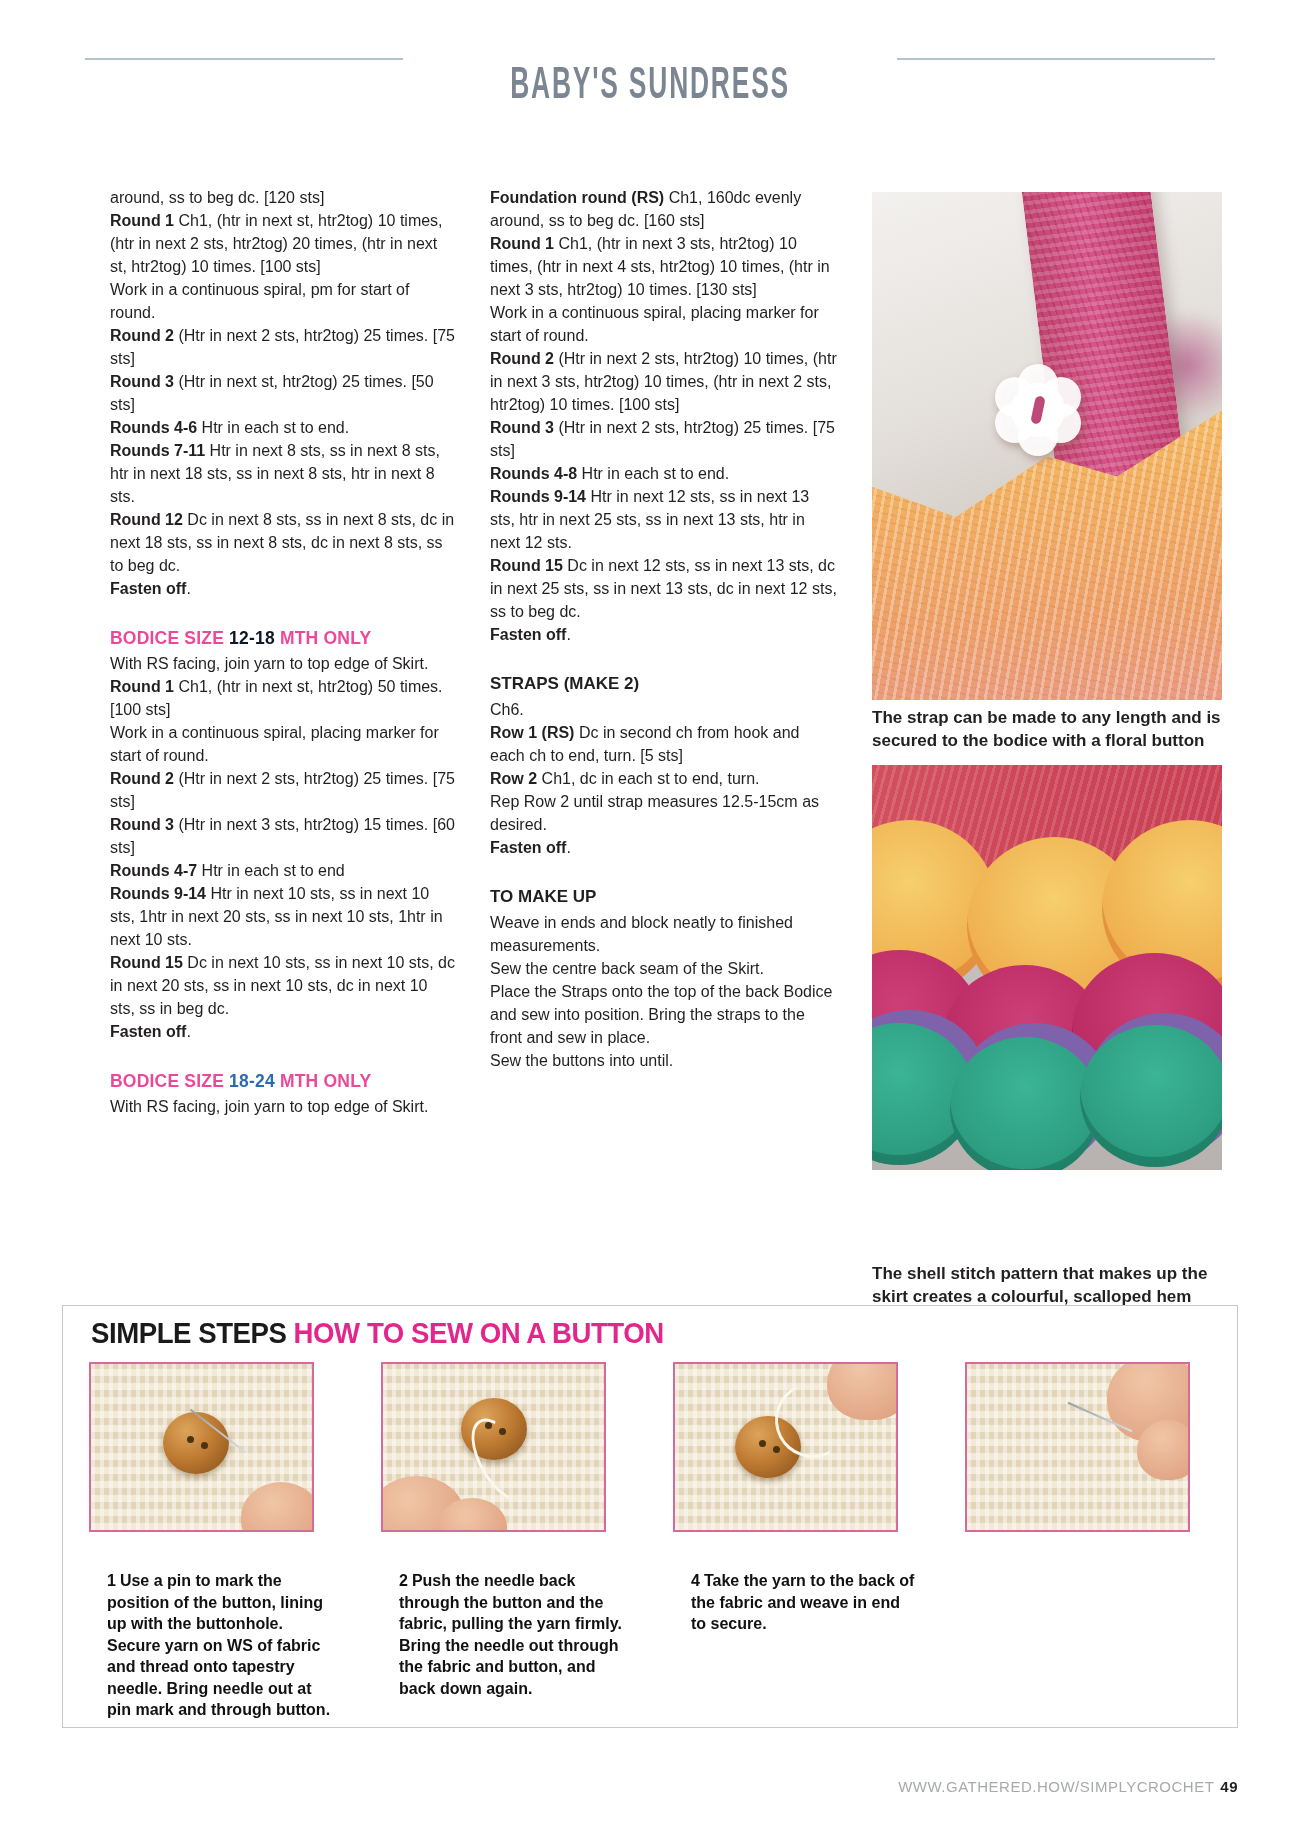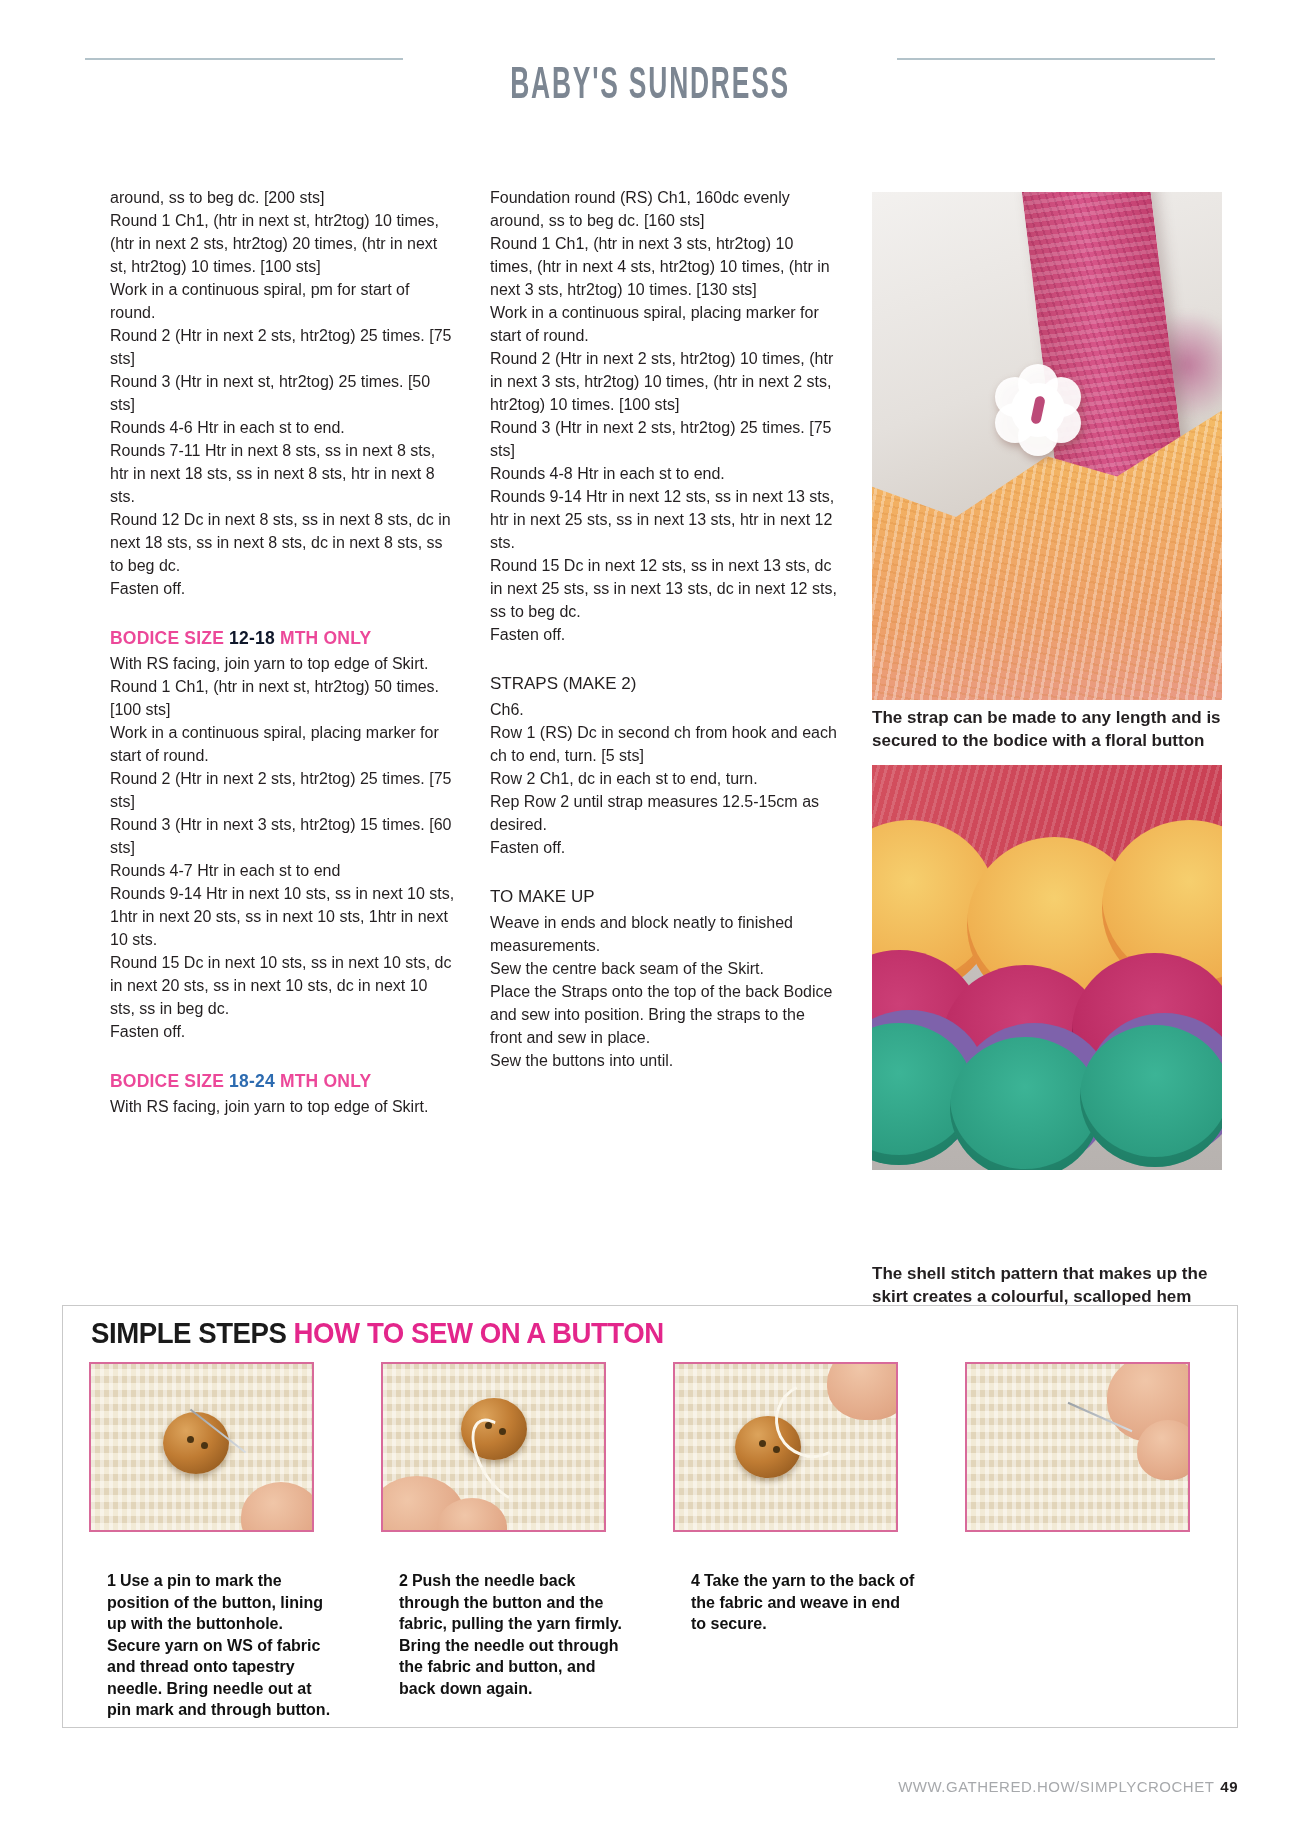--- a/index.html
+++ b/index.html
@@ -23,21 +23,21 @@
     letter-spacing:3px;white-space:nowrap;
     transform:scaleX(0.60);transform-origin:center;
   }
   
   .col{position:absolute;top:186px;font-size:16px;line-height:23px;}
   .col1{left:110px;width:346px;}
   .col2{left:490px;width:348px;}
   .blk-p{margin:0;}
   .blk-h{margin:27px 0 3px 0;font-size:17.5px;line-height:22px;letter-spacing:.2px;}
   .blk-sh{margin:27px 0 3px 0;font-size:17px;line-height:22px;color:#231f20;}
-  .seg-b{font-weight:normal;}
+  .seg-b{font-weight:bold;}
   .seg-g{font-weight:bold;color:#ec4899;}
   .seg-c1{font-weight:bold;color:#0f172a;}
   .seg-c2{font-weight:bold;color:#2d6bb0;}
   
   .photo-frame{position:absolute;left:872px;width:350px;overflow:hidden;background:#e8e5e1;}
   .photo-strap{top:192px;height:508px;}
   .photo-shell{top:765px;height:405px;}
   .caption{
     position:absolute;left:872px;width:352px;
     font-size:17px;font-weight:bold;line-height:23px;color:#231f20;
@@ -116,21 +116,21 @@
 
 <div class="page">
 
   <div class="header">
     <div class="rule"></div>
     <div class="title">BABY'S SUNDRESS</div>
     <div class="rule"></div>
   </div>
 
   <div class="col col1">
-      <p class="blk-p"><span class="seg-t">around, ss to beg dc. [200 sts]</span></p>
+      <p class="blk-p"><span class="seg-t">around, ss to beg dc. [120 sts]</span></p>
       <p class="blk-p"><span class="seg-b">Round 1</span><span class="seg-t"> Ch1, (htr in next st, htr2tog) 10 times, (htr in next 2 sts, htr2tog) 20 times, (htr in next st, htr2tog) 10 times. [100 sts]</span></p>
       <p class="blk-p"><span class="seg-t">Work in a continuous spiral, pm for start of round.</span></p>
       <p class="blk-p"><span class="seg-b">Round 2</span><span class="seg-t"> (Htr in next 2 sts, htr2tog) 25 times. [75 sts]</span></p>
       <p class="blk-p"><span class="seg-b">Round 3</span><span class="seg-t"> (Htr in next st, htr2tog) 25 times. [50 sts]</span></p>
       <p class="blk-p"><span class="seg-b">Rounds 4-6</span><span class="seg-t"> Htr in each st to end.</span></p>
       <p class="blk-p"><span class="seg-b">Rounds 7-11</span><span class="seg-t"> Htr in next 8 sts, ss in next 8 sts, htr in next 18 sts, ss in next 8 sts, htr in next 8 sts.</span></p>
       <p class="blk-p"><span class="seg-b">Round 12</span><span class="seg-t"> Dc in next 8 sts, ss in next 8 sts, dc in next 18 sts, ss in next 8 sts, dc in next 8 sts, ss to beg dc.</span></p>
       <p class="blk-p"><span class="seg-b">Fasten off</span><span class="seg-t">.</span></p>
       <h3 class="blk-h"><span class="seg-g">BODICE SIZE </span><span class="seg-c1">12-18</span><span class="seg-g"> MTH ONLY</span></h3>
       <p class="blk-p"><span class="seg-t">With RS facing, join yarn to top edge of Skirt.</span></p>

